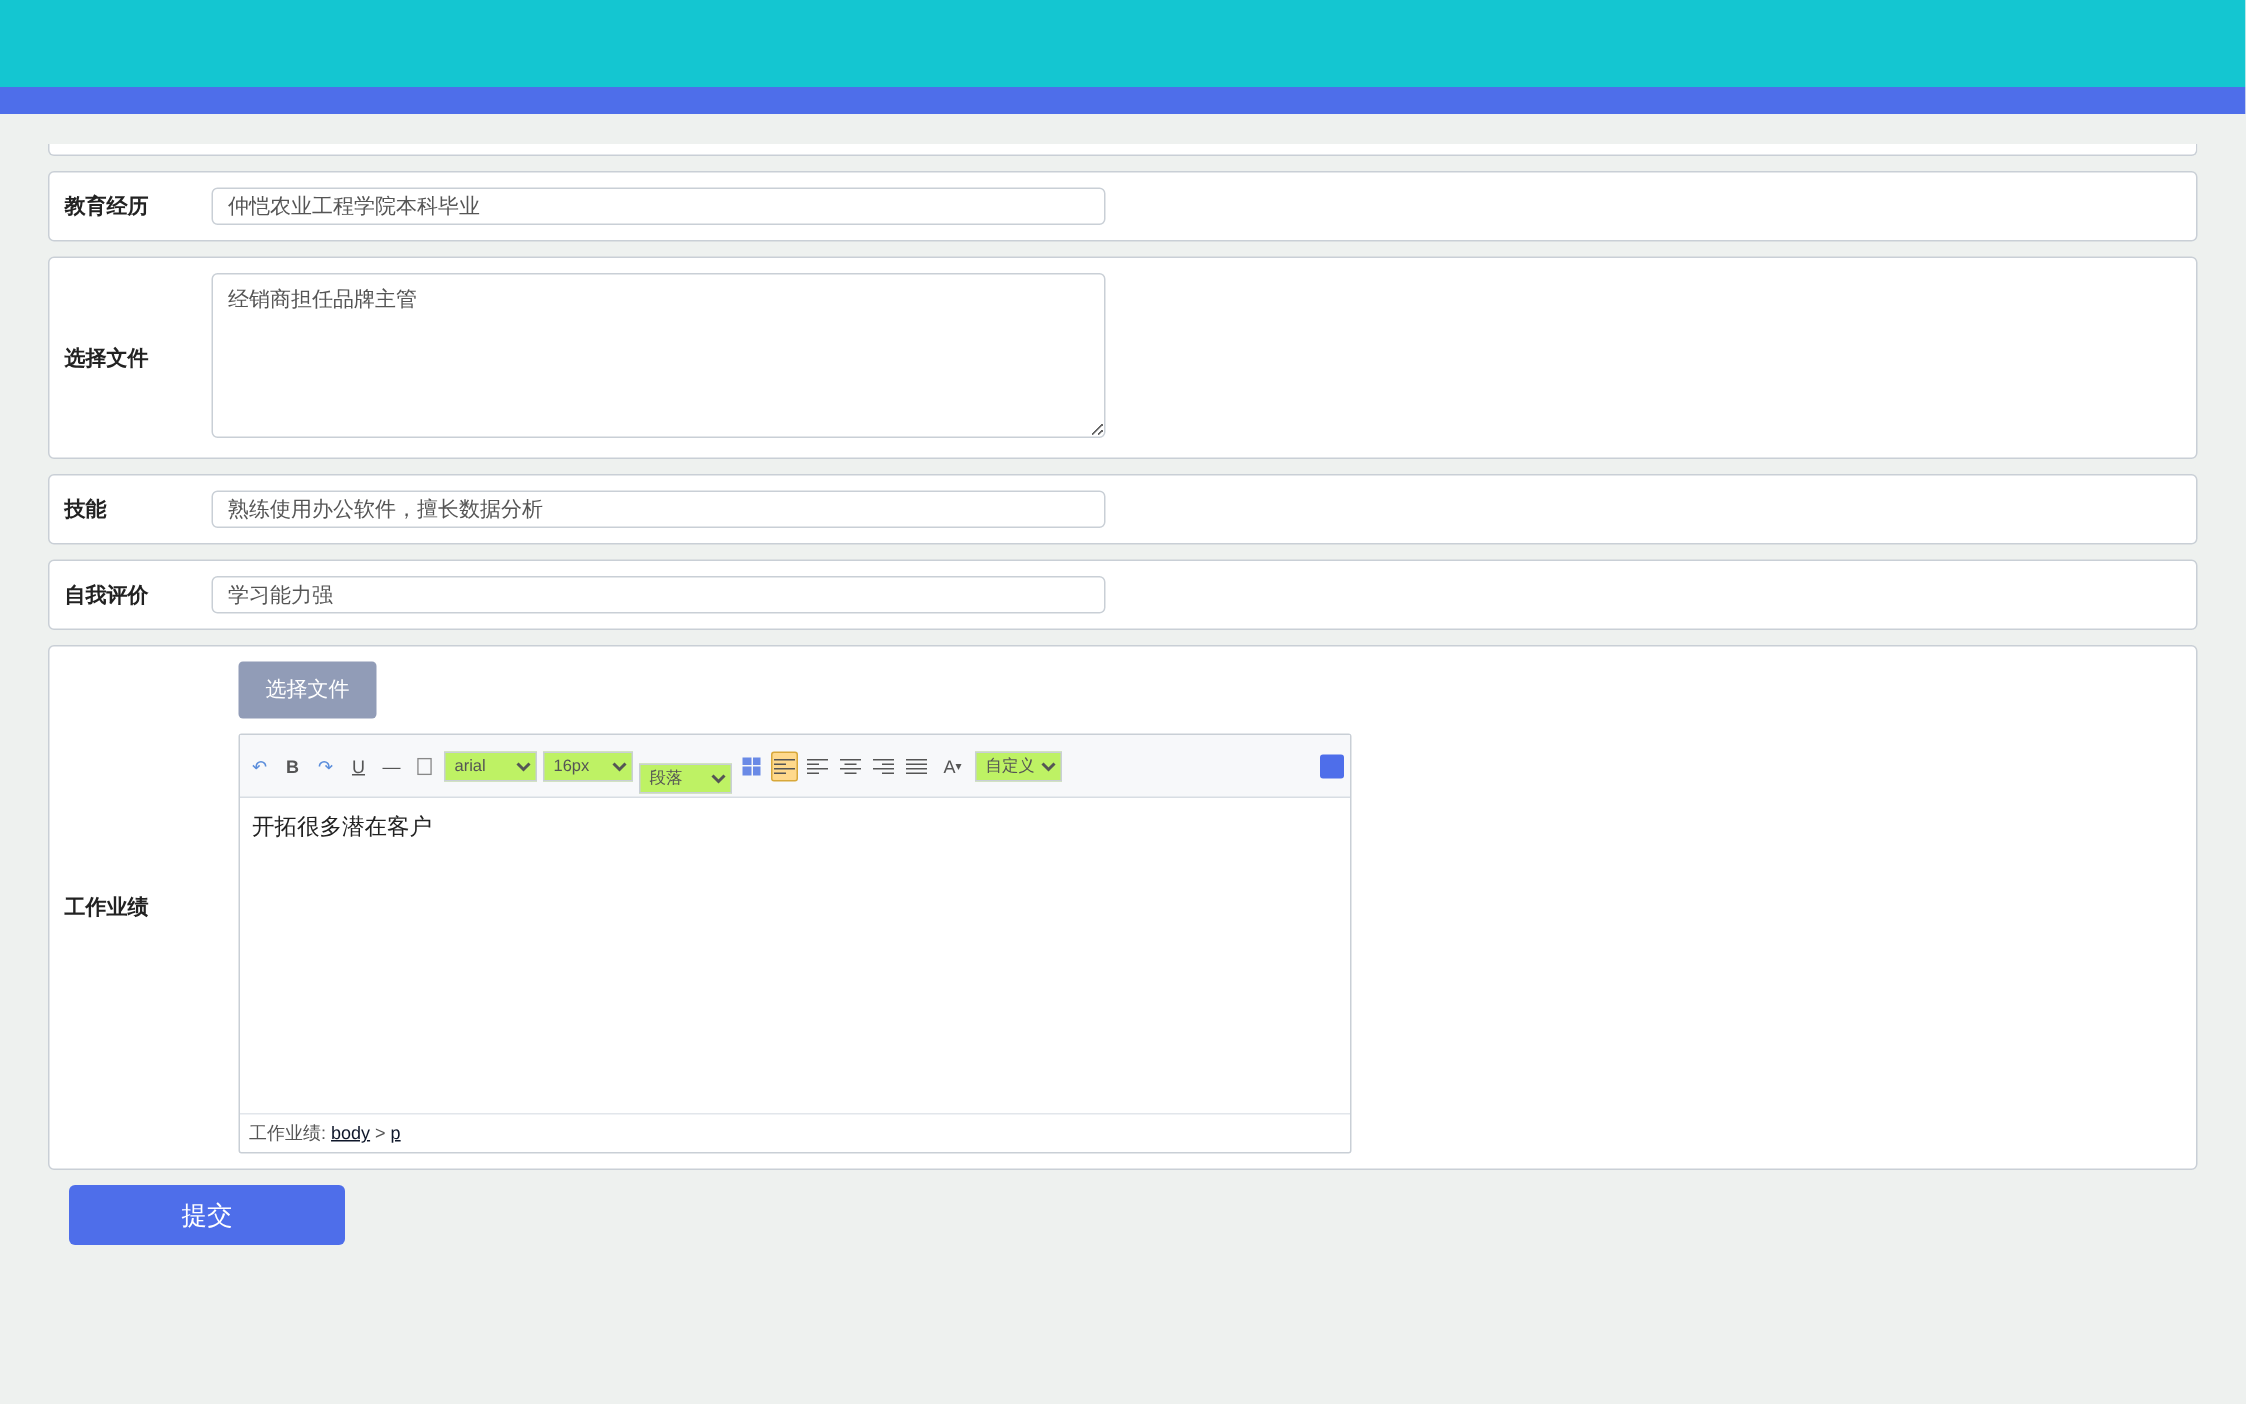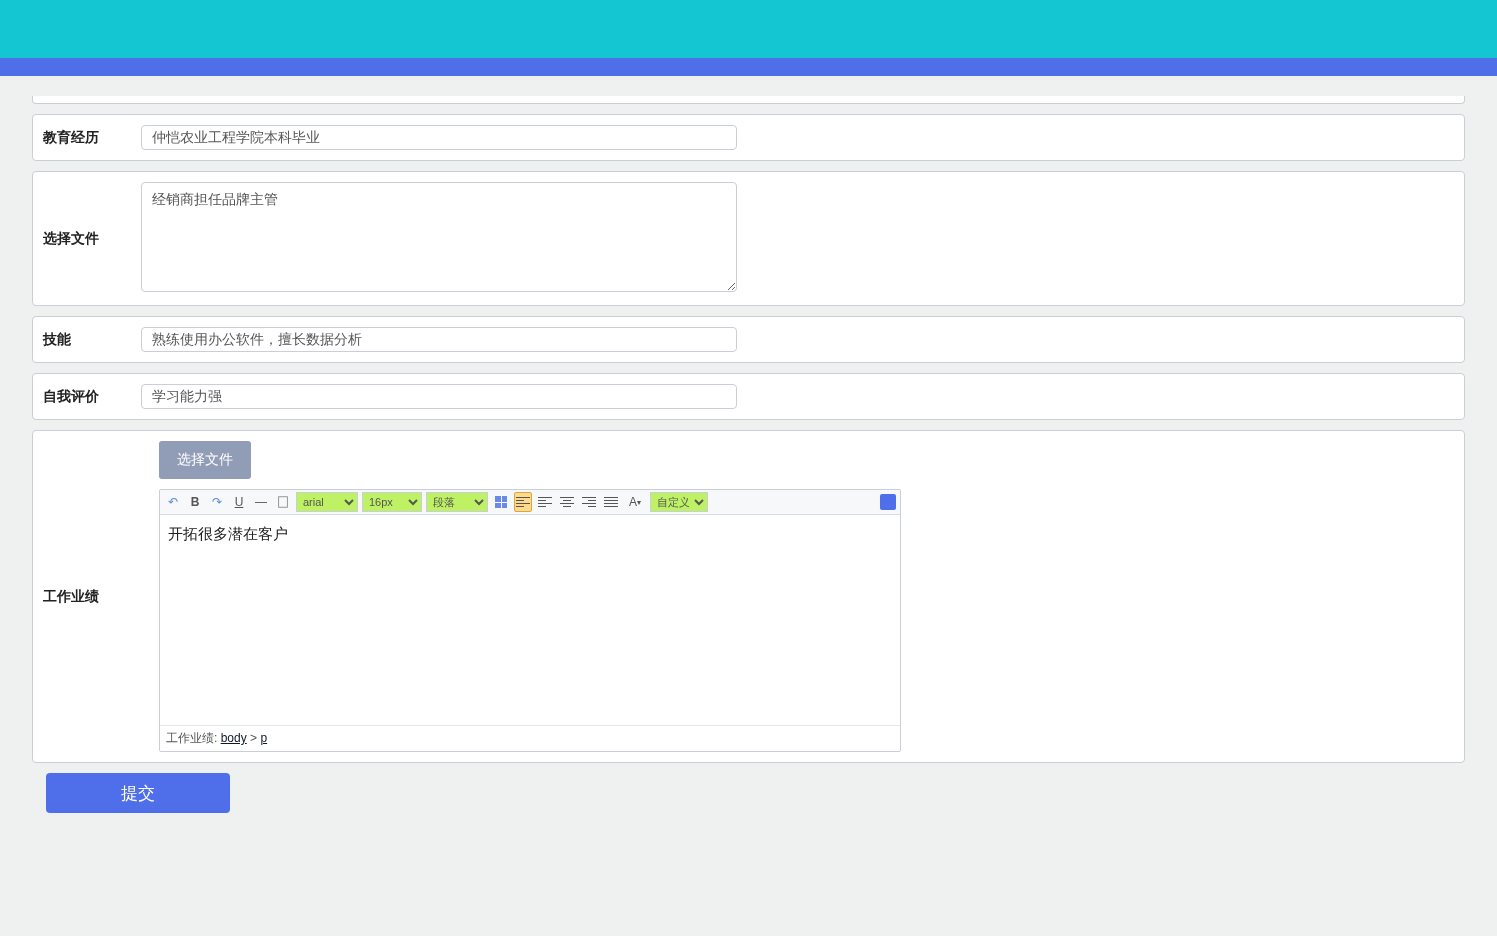--- a/index.html
+++ b/index.html
@@ -121,21 +121,21 @@
 .tb-select {
   height: 20px;
   font-size: 11px;
   border: 1px solid #c9cfd6;
   background: #bef264;
   color: #555;
   padding: 0 2px;
 }
 .tb-select.font { width: 62px; }
 .tb-select.size { width: 60px; }
-.tb-select.para { width: 62px; }
+.tb-select.para { width: 62px; margin-top: 17px; }
 .tb-select.custom { width: 58px; }
 .tb-spacer { flex: 1; }
 .tb-full {
   width: 16px; height: 16px;
   background: #4e6eea;
   border-radius: 2px;
   cursor: pointer;
 }
 .editor-content {
   min-height: 210px;

